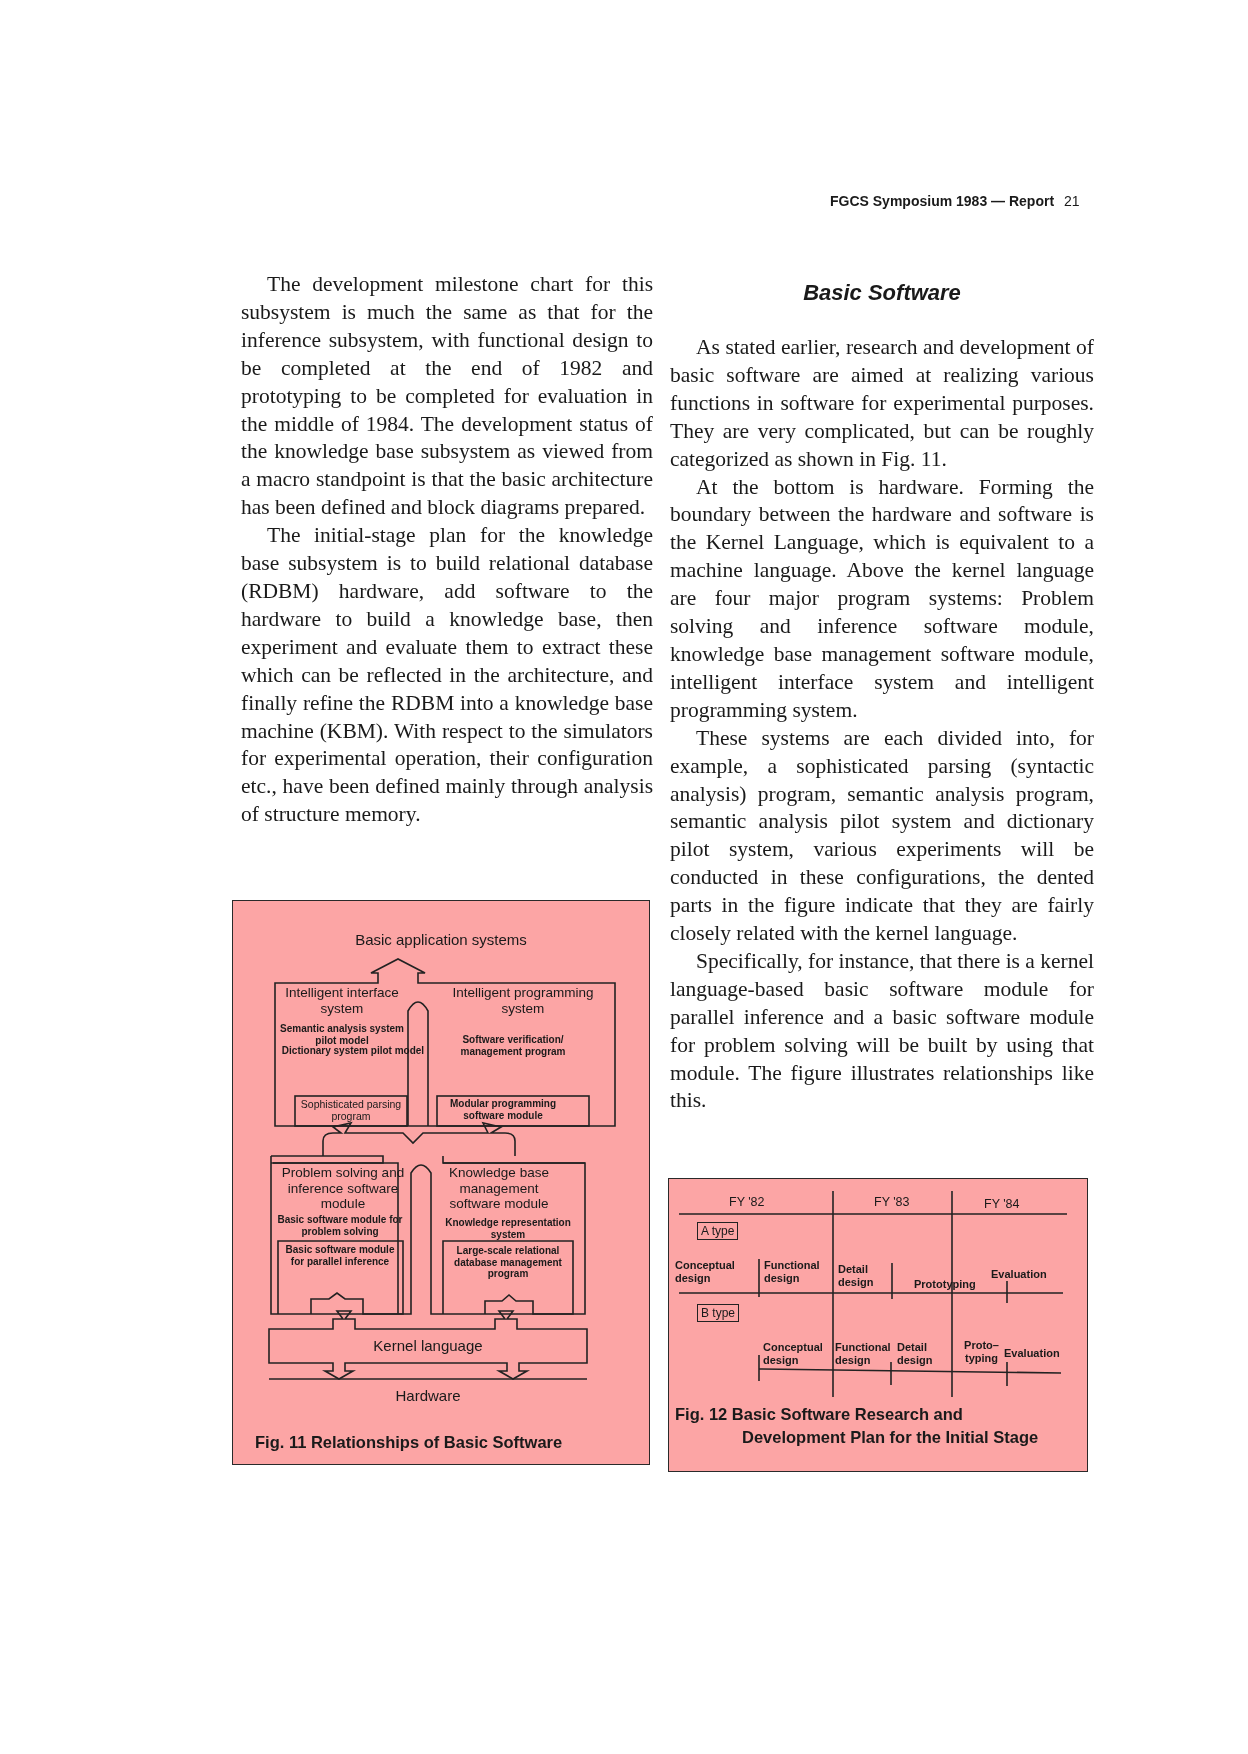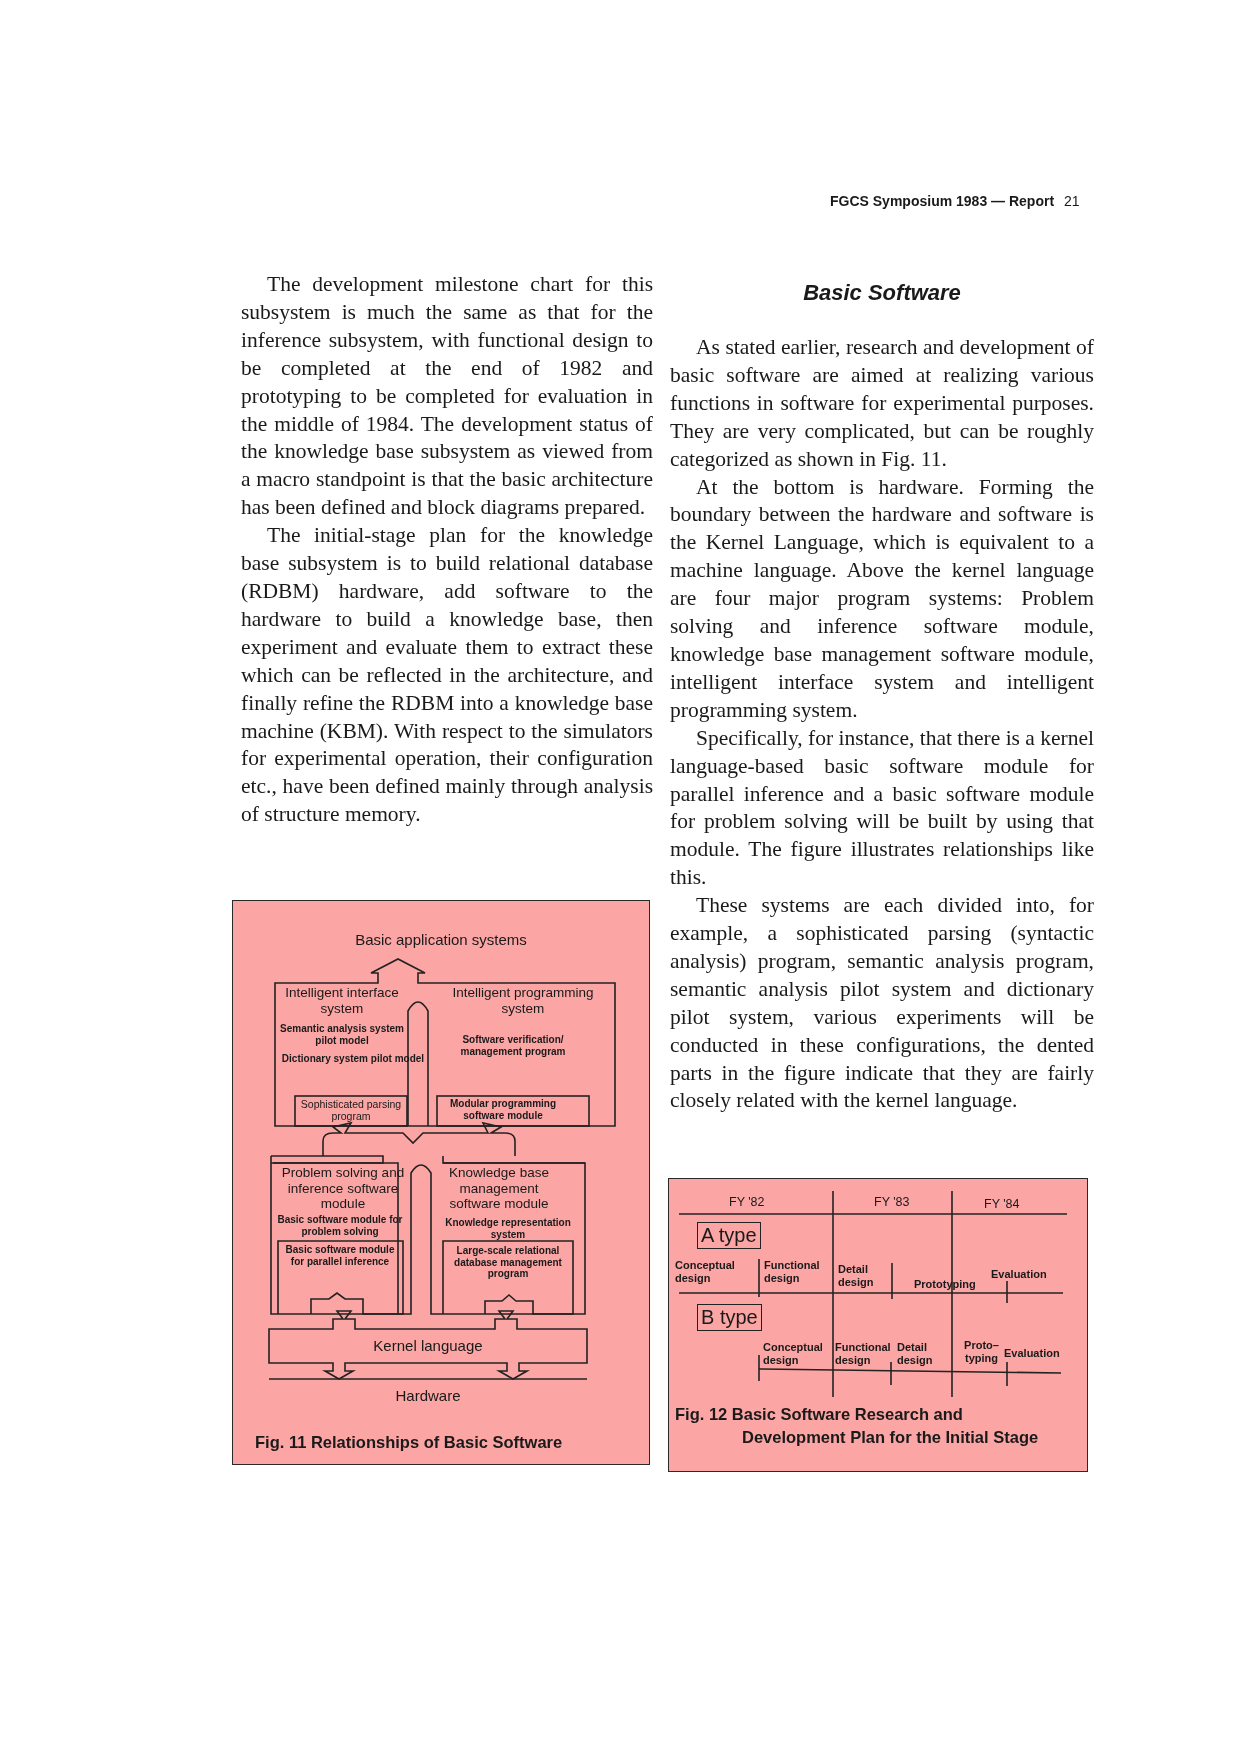--- a/index.html
+++ b/index.html
@@ -23,40 +23,40 @@
   #fig12 { left:668px; top:1178px; width:418px; height:292px; }
 
   .fig svg { position:absolute; left:0; top:0; }
   .fl { position:absolute; text-align:center; line-height:1.15; }
   .bigl { font-size:15px; }
   .medl { font-size:13.5px; }
   .smal { font-size:10px; font-weight:bold; }
   .cap { position:absolute; font-size:16.5px; font-weight:bold; white-space:nowrap; }
   .g12l { position:absolute; font-size:11px; font-weight:bold; line-height:1.15; }
   .g12h { position:absolute; font-size:12.5px; }
-  .typebox { position:absolute; border:1.5px solid #222; font-size:20px; padding:1px 3px; }
+  .typebox { position:absolute; border:1.5px solid #222; font-size:12px; padding:1px 3px; }
 </style>
 </head>
 <body>
 
 <div id="running-head" class="sans">
   <span>FGCS Symposium 1983 — Report</span><span class="pnum">21</span>
 </div>
 
 <div id="col-left" class="col serif">
   <p>The development milestone chart for this subsystem is much the same as that for the inference subsystem, with functional design to be completed at the end of 1982 and prototyping to be completed for evaluation in the middle of 1984. The development status of the knowledge base subsystem as viewed from a macro standpoint is that the basic architecture has been defined and block diagrams prepared.</p>
   <p>The initial-stage plan for the knowledge base subsystem is to build relational database (RDBM) hardware, add software to the hardware to build a knowledge base, then experiment and evaluate them to extract these which can be reflected in the architecture, and finally refine the RDBM into a knowledge base machine (KBM). With respect to the simulators for experimental operation, their configuration etc., have been defined mainly through analysis of structure memory.</p>
 </div>
 
 <div id="section-heading" class="sans">Basic Software</div>
 <div id="col-right" class="col serif">
   <p>As stated earlier, research and development of basic software are aimed at realizing various functions in software for experimental purposes. They are very complicated, but can be roughly categorized as shown in Fig. 11.</p>
   <p>At the bottom is hardware. Forming the boundary between the hardware and software is the Kernel Language, which is equivalent to a machine language. Above the kernel language are four major program systems: Problem solving and inference software module, knowledge base management software module, intelligent interface system and intelligent programming system.</p>
+  <p>These systems are each divided into, for example, a sophisticated parsing (syntactic analysis) program, semantic analysis program, semantic analysis pilot system and dictionary pilot system, various experiments will be conducted in these configurations, the dented parts in the figure indicate that they are fairly closely related with the kernel language.</p>
   <p>Specifically, for instance, that there is a kernel language-based basic software module for parallel inference and a basic software module for problem solving will be built by using that module. The figure illustrates relationships like this.</p>
-  <p>These systems are each divided into, for example, a sophisticated parsing (syntactic analysis) program, semantic analysis program, semantic analysis pilot system and dictionary pilot system, various experiments will be conducted in these configurations, the dented parts in the figure indicate that they are fairly closely related with the kernel language.</p>
 </div>
 
 <div id="fig11" class="figframe fig sans">
   <svg width="416" height="563" fill="none" stroke="#222" stroke-width="1.6">
 
     <path d="M42 82 L145 82 L145 72 L138 72 L165 58 L192 72 L185 72 L185 82 L382 82 L382 225 L42 225 Z"></path>
 
     <path d="M175 225 L175 110 Q185 92 195 110 L195 225"></path>
 
     <rect x="62" y="195" width="112" height="30"></rect>
@@ -75,21 +75,21 @@
 
     <path d="M36 428 L100 428 L100 418 L110 418 L104 410 L118 410 L112 418 L122 418 L122 428 L262 428 L262 418 L272 418 L266 410 L280 410 L274 418 L284 418 L284 428 L354 428 L354 462 L286 462 L286 470 L294 470 L280 478 L266 470 L274 470 L274 462 L112 462 L112 470 L120 470 L106 478 L92 470 L100 470 L100 462 L36 462 Z"></path>
 
     <line x1="36" y1="478" x2="354" y2="478"></line>
   </svg>
 
   <div class="fl bigl" style="left:0;width:416px;top:30px;">Basic application systems</div>
 
   <div class="fl medl" style="left:44px;width:130px;top:84px;">Intelligent interface system</div>
   <div class="fl smal" style="left:44px;width:130px;top:122px;">Semantic analysis system pilot model</div>
-  <div class="fl smal" style="left:44px;width:152px;top:152px;">Dictionary system pilot model</div>
+  <div class="fl smal" style="left:44px;width:152px;top:144px;">Dictionary system pilot model</div>
   <div class="fl smal" style="left:64px;width:108px;top:197px;font-size:10.5px;font-weight:normal;">Sophisticated parsing program</div>
 
   <div class="fl medl" style="left:200px;width:180px;top:84px;">Intelligent programming system</div>
   <div class="fl smal" style="left:210px;width:140px;top:133px;">Software verification/ management program</div>
   <div class="fl smal" style="left:206px;width:128px;top:197px;">Modular programming software module</div>
 
   <div class="fl medl" style="left:40px;width:140px;top:264px;">Problem solving and inference software module</div>
   <div class="fl smal" style="left:42px;width:130px;top:313px;">Basic software module for problem solving</div>
   <div class="fl smal" style="left:47px;width:120px;top:343px;">Basic software module for parallel inference</div>
 

